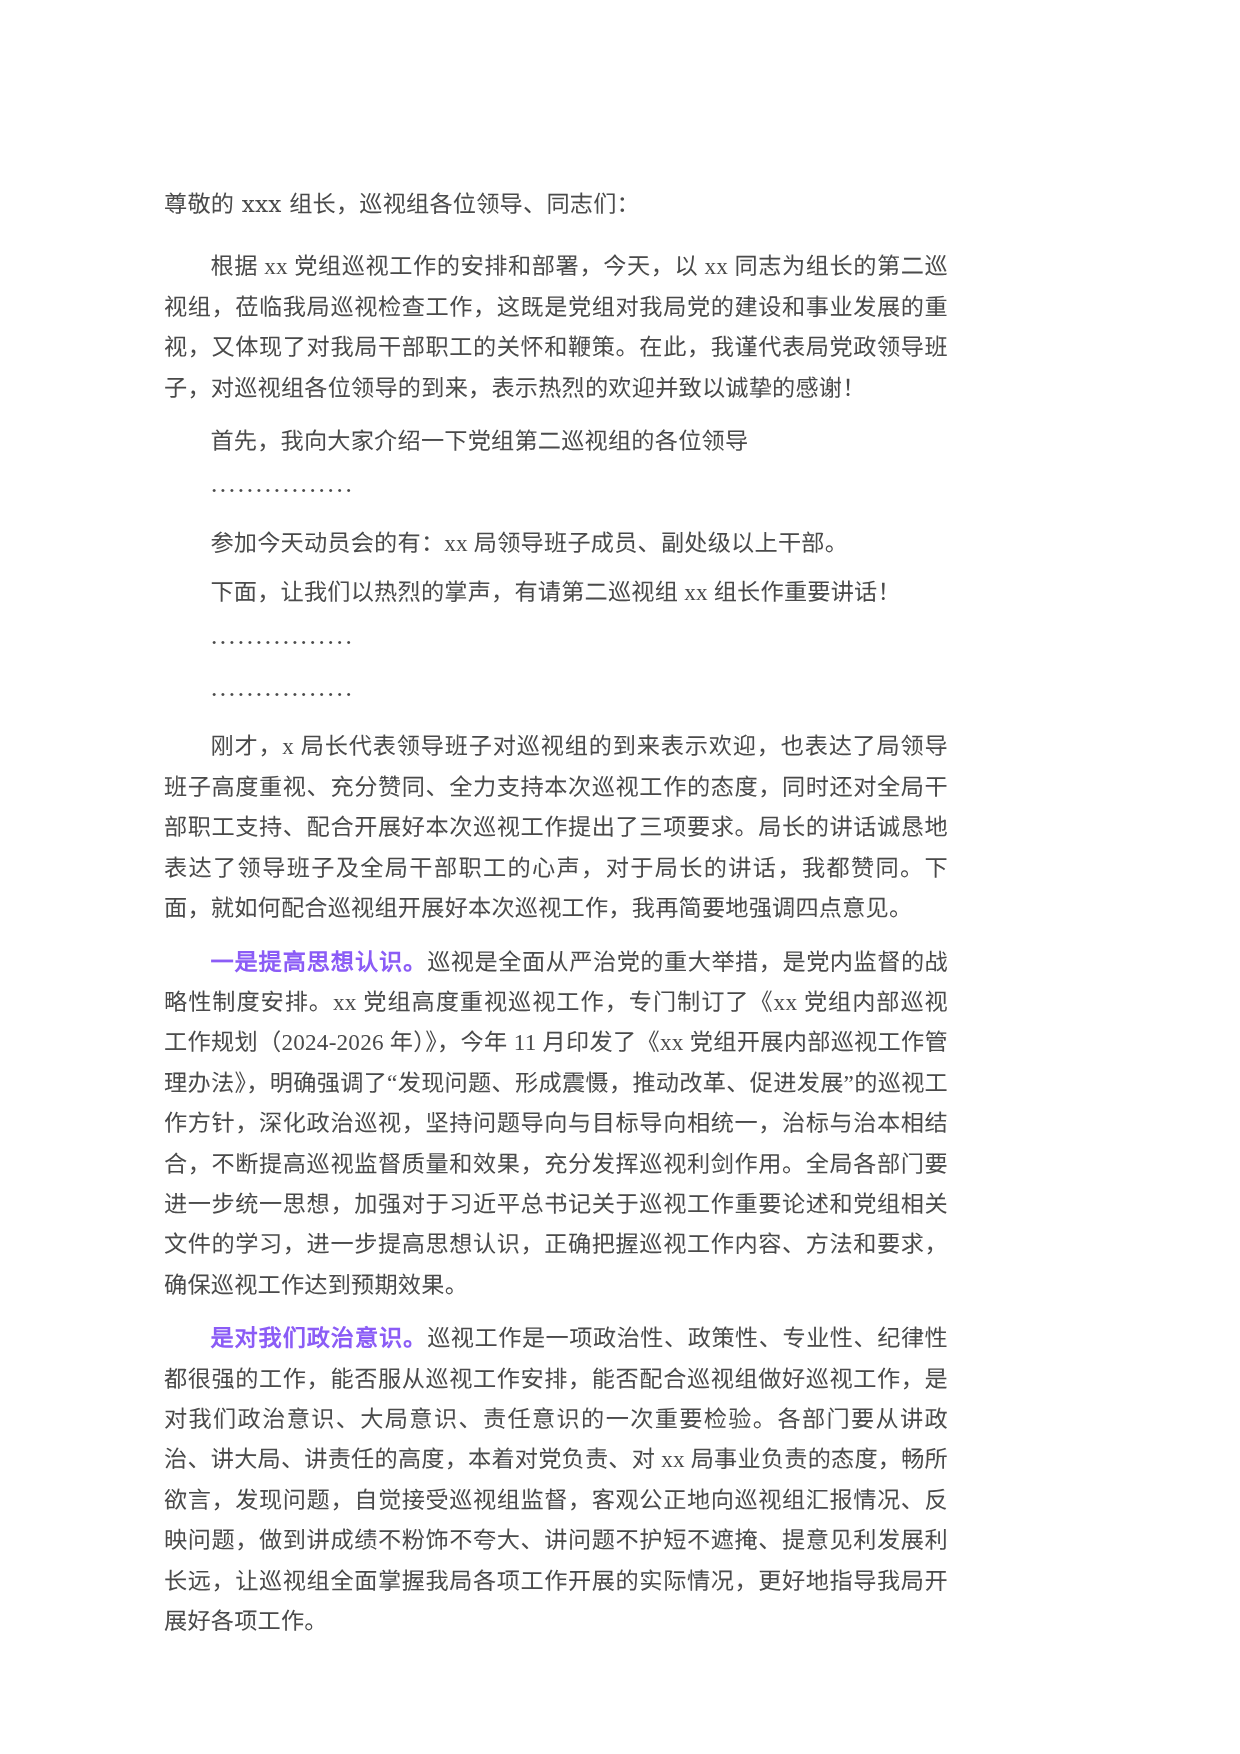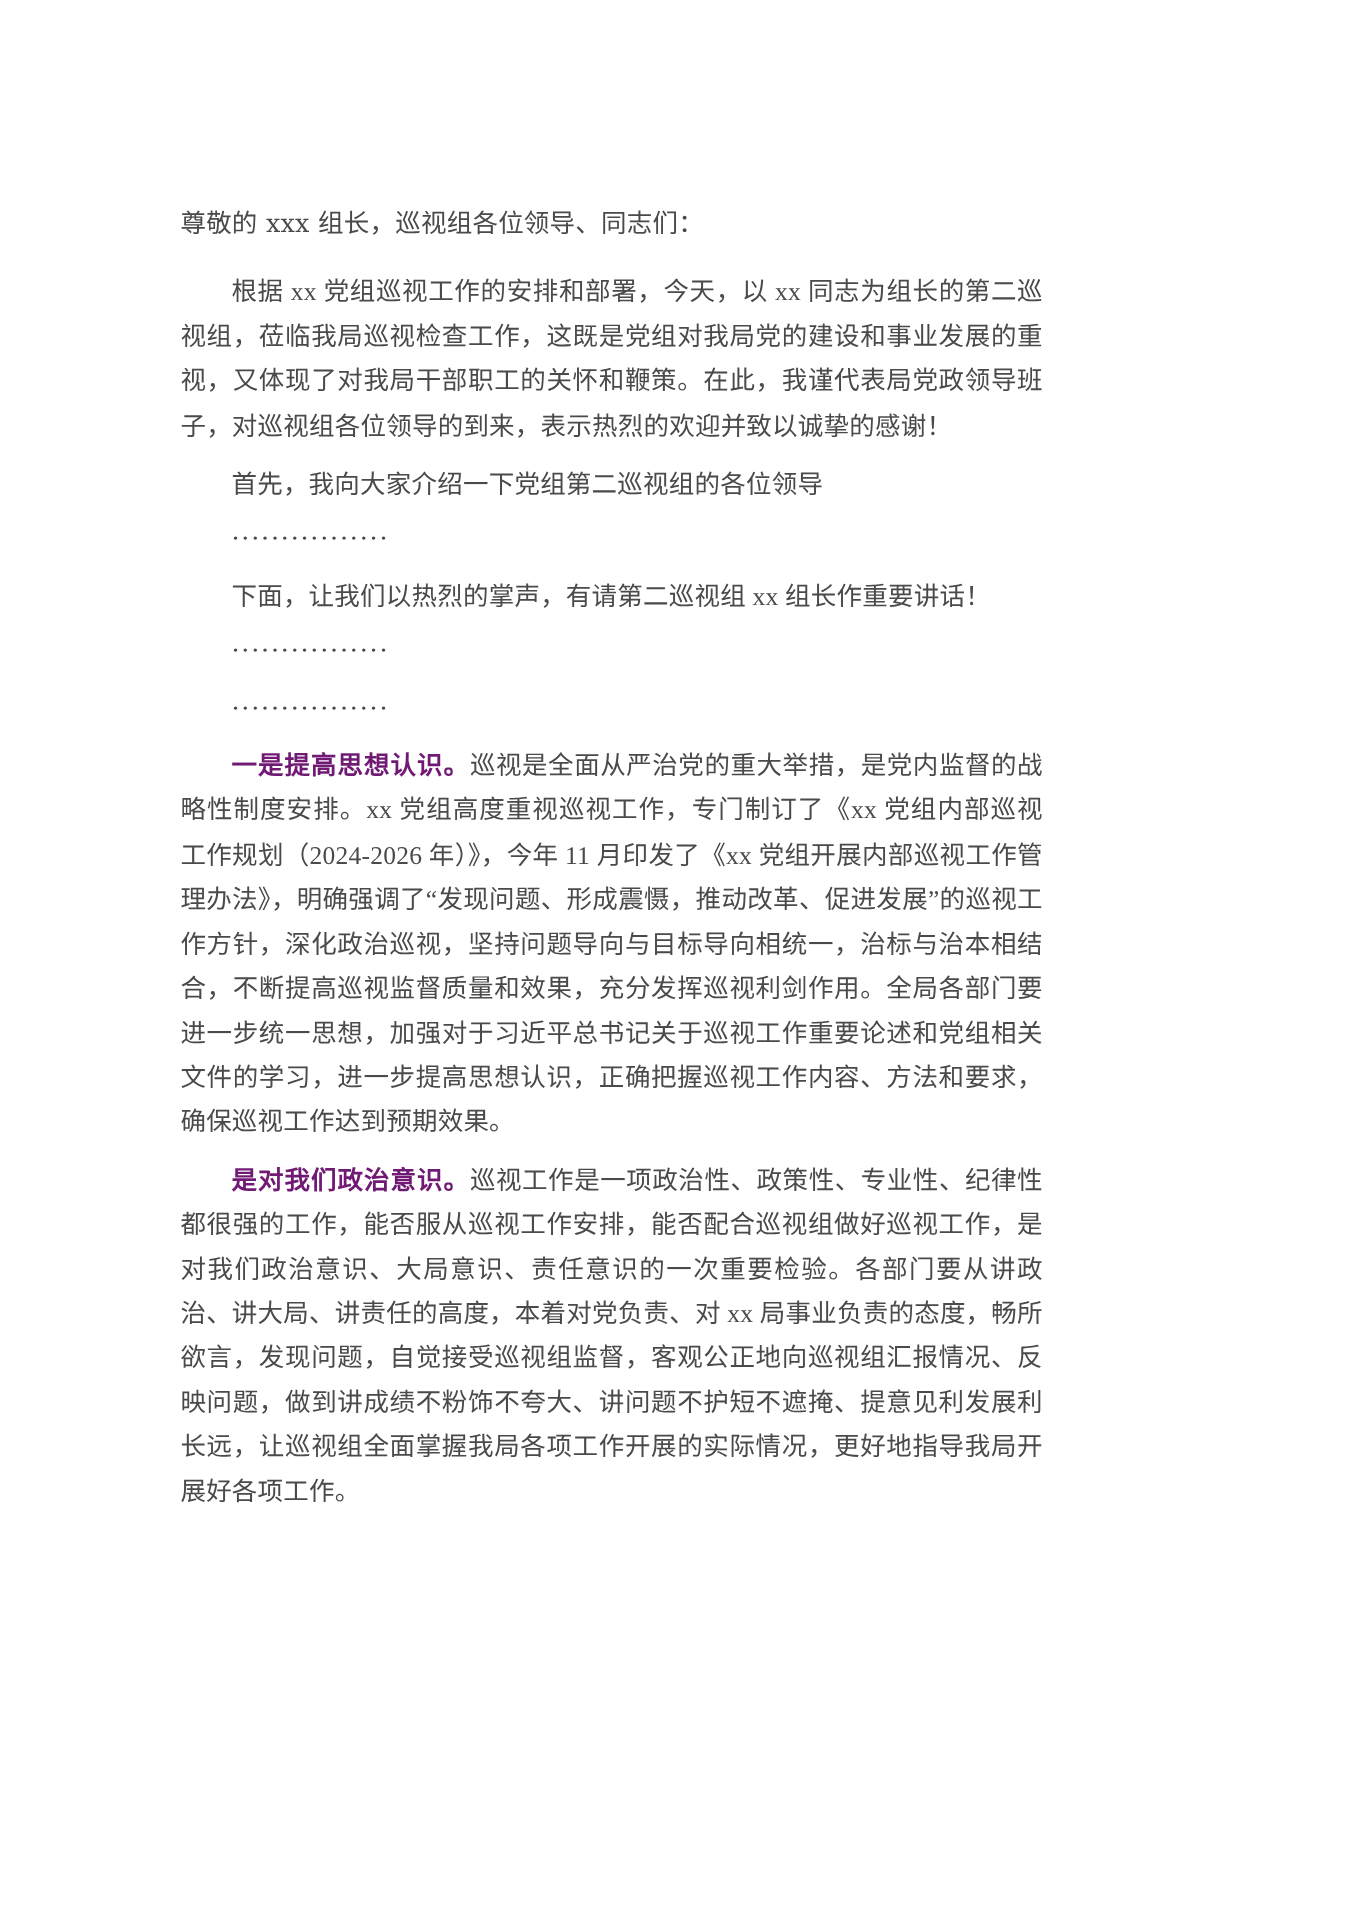--- a/index.html
+++ b/index.html
@@ -41,21 +41,21 @@
   }
   .para.indent {
     text-indent: 2em;
     font-family: Liberation Serif, serif;
   }
   .para.tight {
     margin-bottom: 9px;
   }
   .bold-lead {
     font-weight: bold;
-    color: #701a75;
+    color: #8b5cf6;
     letter-spacing: 0.6px;
   }
   .dots {
     font-size: 23.2px;
     line-height: 40.4px;
     color: #4a4a4a;
     margin: 7px 0 12px 0;
     text-indent: 2em;
     letter-spacing: 1.6px;
     word-break: break-all;
@@ -68,27 +68,29 @@
   <div class="content">
 
     <p class="para salutation">尊敬的 xxx 组长，巡视组各位领导、同志们：</p>
 
     <p class="para indent">根据 xx 党组巡视工作的安排和部署，今天，以 xx 同志为组长的第二巡视组，莅临我局巡视检查工作，这既是党组对我局党的建设和事业发展的重视，又体现了对我局干部职工的关怀和鞭策。在此，我谨代表局党政领导班子，对巡视组各位领导的到来，表示热烈的欢迎并致以诚挚的感谢！</p>
 
     <p class="para indent tight">首先，我向大家介绍一下党组第二巡视组的各位领导</p>
 
     <p class="dots">················</p>
 
+    <p class="para indent tight">参加今天动员会的有：xx 局领导班子成员、副处级以上干部。</p>
 
     <p class="para indent tight">下面，让我们以热烈的掌声，有请第二巡视组 xx 组长作重要讲话！</p>
 
     <p class="dots">················</p>
 
 
     <p class="dots">················</p>
 
+    <p class="para indent">刚才，x 局长代表领导班子对巡视组的到来表示欢迎，也表达了局领导班子高度重视、充分赞同、全力支持本次巡视工作的态度，同时还对全局干部职工支持、配合开展好本次巡视工作提出了三项要求。局长的讲话诚恳地表达了领导班子及全局干部职工的心声，对于局长的讲话，我都赞同。下面，就如何配合巡视组开展好本次巡视工作，我再简要地强调四点意见。</p>
 
     <p class="para indent"><span class="bold-lead">一是提高思想认识。</span><span>巡视是全面从严治党的重大举措，是党内监督的战略性制度安排。xx 党组高度重视巡视工作，专门制订了《xx 党组内部巡视工作规划（2024-2026 年）》，今年 11 月印发了《xx 党组开展内部巡视工作管理办法》，明确强调了“发现问题、形成震慑，推动改革、促进发展”的巡视工作方针，深化政治巡视，坚持问题导向与目标导向相统一，治标与治本相结合，不断提高巡视监督质量和效果，充分发挥巡视利剑作用。全局各部门要进一步统一思想，加强对于习近平总书记关于巡视工作重要论述和党组相关文件的学习，进一步提高思想认识，正确把握巡视工作内容、方法和要求，确保巡视工作达到预期效果。</span></p>
 
     <p class="para indent"><span class="bold-lead">是对我们政治意识。</span><span>巡视工作是一项政治性、政策性、专业性、纪律性都很强的工作，能否服从巡视工作安排，能否配合巡视组做好巡视工作，是对我们政治意识、大局意识、责任意识的一次重要检验。各部门要从讲政治、讲大局、讲责任的高度，本着对党负责、对 xx 局事业负责的态度，畅所欲言，发现问题，自觉接受巡视组监督，客观公正地向巡视组汇报情况、反映问题，做到讲成绩不粉饰不夸大、讲问题不护短不遮掩、提意见利发展利长远，让巡视组全面掌握我局各项工作开展的实际情况，更好地指导我局开展好各项工作。</span></p>
 
   </div>
 </div>
 
 </body></html>

